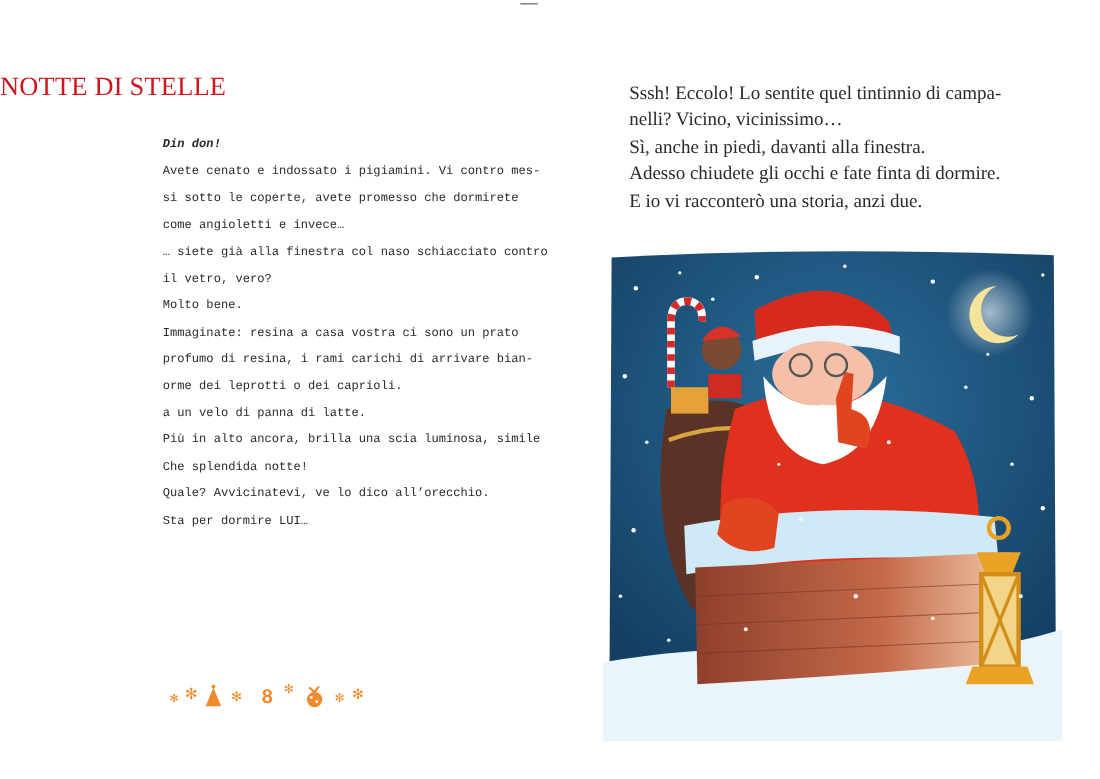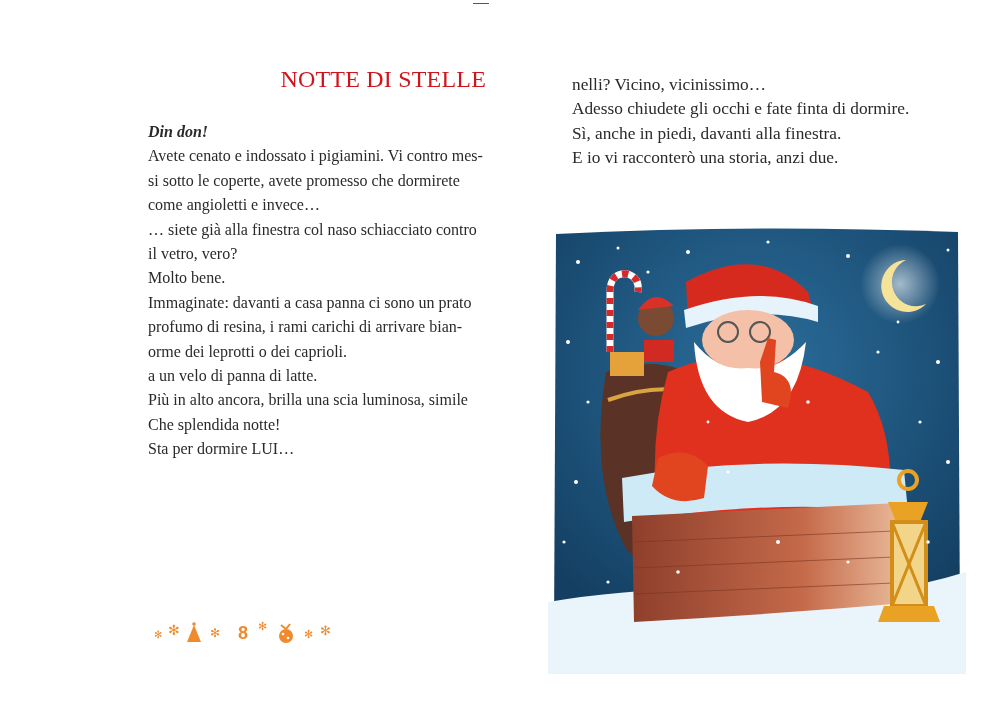--- a/index.html
+++ b/index.html
@@ -8,24 +8,24 @@
       font-family: "Liberation Serif", "DejaVu Serif", serif;
       color: #2a2a2a;
     }
     .spread { position: absolute; inset: 0; }
     .gutter-mark { position: absolute; left: 473px; top: 3px; width: 16px; height: 1px; background: #555; }
     .page { position: absolute; top: 0; height: 708px; }
     .page-left { left: 0; width: 500px; }
     .page-right { left: 500px; width: 500px; }
 
     .title {
-      position: absolute; left: 0; width: 486px; top: 66px; text-align: right;
+      position: absolute; left: 0; width: 486px; top: 66px; text-align: left;
       color: #d0141c; font-size: 24px; letter-spacing: 0.2px; margin: 0; font-weight: normal;
     }
-    .text-block { position: absolute; left: 148px; top: 120px; width: 310px; font-size: 16px; line-height: 24.4px; }
+    .text-block { position: absolute; left: 148px; top: 120px; width: 310px; font-size: 11px; line-height: 24.4px; font-family: Liberation Mono, monospace; }
     .text-block .line { white-space: nowrap; display: block; }
     .text-block .line.lead { font-style: italic; font-weight: bold; }
 
     .right-text { position: absolute; left: 72px; top: 73px; width: 380px; font-size: 17.3px; line-height: 24.4px; }
     .right-text .line { white-space: nowrap; display: block; }
 
     .folio { position: absolute; left: 150px; top: 620px; width: 190px; height: 28px; color: #f08a2c; font-size: 12px; }
     .folio span { position: absolute; }
     .folio .num { font-family: "Liberation Sans", sans-serif; font-weight: bold; font-size: 18px; top: 3px; left: 88px; }
 
@@ -41,26 +41,27 @@
   <div class="page page-left">
     <h1 class="title">NOTTE DI STELLE</h1>
     <div class="text-block">
       <span class="line lead">Din don!</span>
       <span class="line">Avete cenato e indossato i pigiamini. Vi contro mes-</span>
       <span class="line">si sotto le coperte, avete promesso che dormirete</span>
       <span class="line">come angioletti e invece…</span>
       <span class="line">… siete già alla finestra col naso schiacciato contro</span>
       <span class="line">il vetro, vero?</span>
       <span class="line">Molto bene.</span>
-      <span class="line">Immaginate: davanti a casa panna ci sono un prato</span>
+      <span class="line">Immaginate: resina a casa vostra ci sono un prato</span>
       <span class="line">profumo di resina, i rami carichi di arrivare bian-</span>
       <span class="line">orme dei leprotti o dei caprioli.</span>
       <span class="line">a un velo di panna di latte.</span>
       <span class="line">Più in alto ancora, brilla una scia luminosa, simile</span>
       <span class="line">Che splendida notte!</span>
+      <span class="line">Quale? Avvicinatevi, ve lo dico all’orecchio.</span>
       <span class="line">Sta per dormire LUI…</span>
     </div>
 
     <div class="folio">
       <span style="left:4px;top:9px;font-size:10px;">✻</span>
       <span style="left:18px;top:2px;font-size:14px;">✻</span>
       <span style="left:36px;top:2px;">
         <svg width="16" height="22" viewBox="0 0 16 22">
             <circle cx="8" cy="2" r="1.8" fill="#f08a2c"></circle>
             <polygon points="8,3 1,20 15,20" fill="#f08a2c"></polygon>
@@ -77,23 +78,24 @@
             <circle cx="11" cy="16" r="1.3" fill="#fff"></circle>
           </svg>
       </span>
       <span style="left:154px;top:8px;font-size:11px;">✻</span>
       <span style="left:170px;top:3px;font-size:13px;">✻</span>
     </div>
   </div>
 
   <div class="page page-right">
     <div class="right-text">
+      <span class="line">Sssh! Eccolo! Lo sentite quel tintinnio di campa-</span>
       <span class="line">nelli? Vicino, vicinissimo…</span>
+      <span class="line">Sì, anche in piedi, davanti alla finestra.</span>
       <span class="line">Adesso chiudete gli occhi e fate finta di dormire.</span>
-      <span class="line">Sì, anche in piedi, davanti alla finestra.</span>
       <span class="line">E io vi racconterò una storia, anzi due.</span>
     </div>
 
     <div class="illustration">
       <svg viewBox="0 0 418 452" xmlns="http://www.w3.org/2000/svg">
         <defs>
           <radialGradient id="sky" cx="50%" cy="35%" r="70%">
             <stop offset="0" stop-color="#2b6f9c"></stop>
             <stop offset="1" stop-color="#143f63"></stop>
           </radialGradient>

